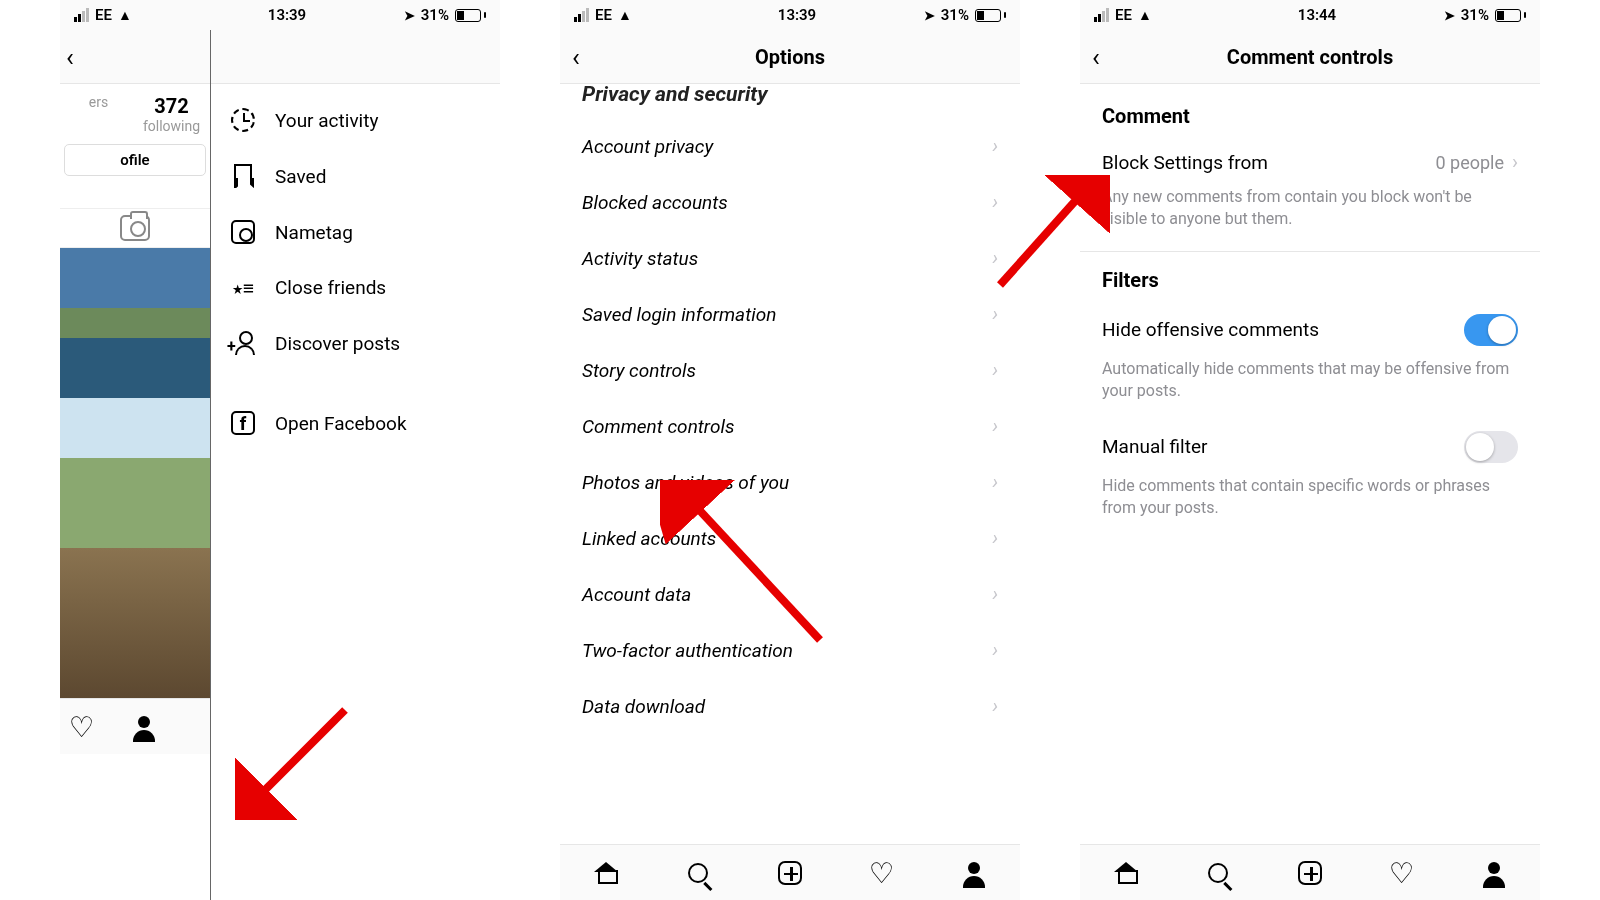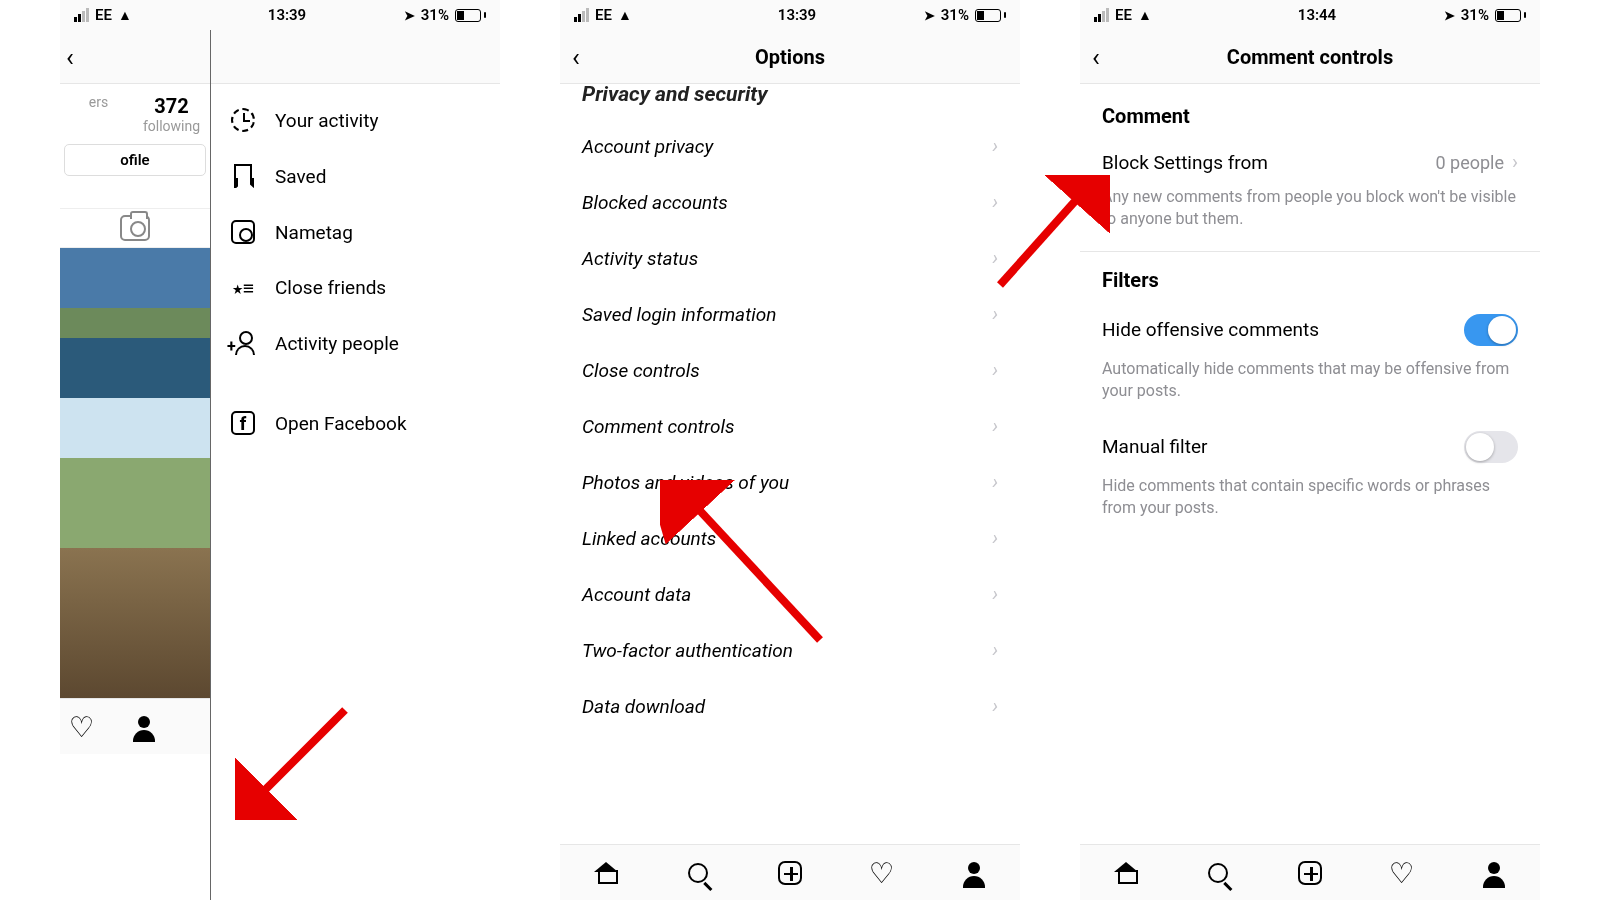--- a/index.html
+++ b/index.html
@@ -348,21 +348,21 @@
                 <span class="ic-closefriends">★≡</span>
               </span>
             <span>Close friends</span>
           </div>
           <div class="menu-item">
             <span class="mi-icon">
                 <span class="ic-discover">
                   <span>+</span>
                 </span>
               </span>
-            <span>Activity people</span>
+            <span>Discover posts</span>
           </div>
           <div class="menu-item" style="margin-top:24px;">
             <span class="mi-icon">
                 <span class="ic-fb">f</span>
               </span>
             <span>Open Facebook</span>
           </div>
         </div>
       </div>
     </div>
@@ -408,21 +408,21 @@
         </div>
       <div class="opt-row">
           <span>Activity status</span>
           <span class="chev">›</span>
         </div>
       <div class="opt-row">
           <span>Saved login information</span>
           <span class="chev">›</span>
         </div>
       <div class="opt-row">
-          <span>Close controls</span>
+          <span>Story controls</span>
           <span class="chev">›</span>
         </div>
       <div class="opt-row">
           <span>Comment controls</span>
           <span class="chev">›</span>
         </div>
       <div class="opt-row">
           <span>Photos and videos of you</span>
           <span class="chev">›</span>
         </div>
@@ -492,21 +492,21 @@
     </div>
     <div class="cc-body">
       <div class="cc-sec-title">Comment</div>
       <div class="cc-row">
         <span>Block Settings from</span>
         <span class="right-side">
           <span>0 people</span>
           <span class="chev">›</span>
         </span>
       </div>
-      <div class="cc-desc">Any new comments from people you block won't be visible to anyone but them.</div>
+      <div class="cc-desc">Any new comments from contain you block won't be visible to anyone but them.</div>
       <div class="hr"></div>
       <div class="cc-sec-title">Filters</div>
       <div class="cc-row">
         <span>Hide offensive comments</span>
         <span class="toggle on"></span>
       </div>
       <div class="cc-desc">Automatically hide comments that may be offensive from your posts.</div>
       <div class="cc-row">
         <span>Manual filter</span>
         <span class="toggle off"></span>

